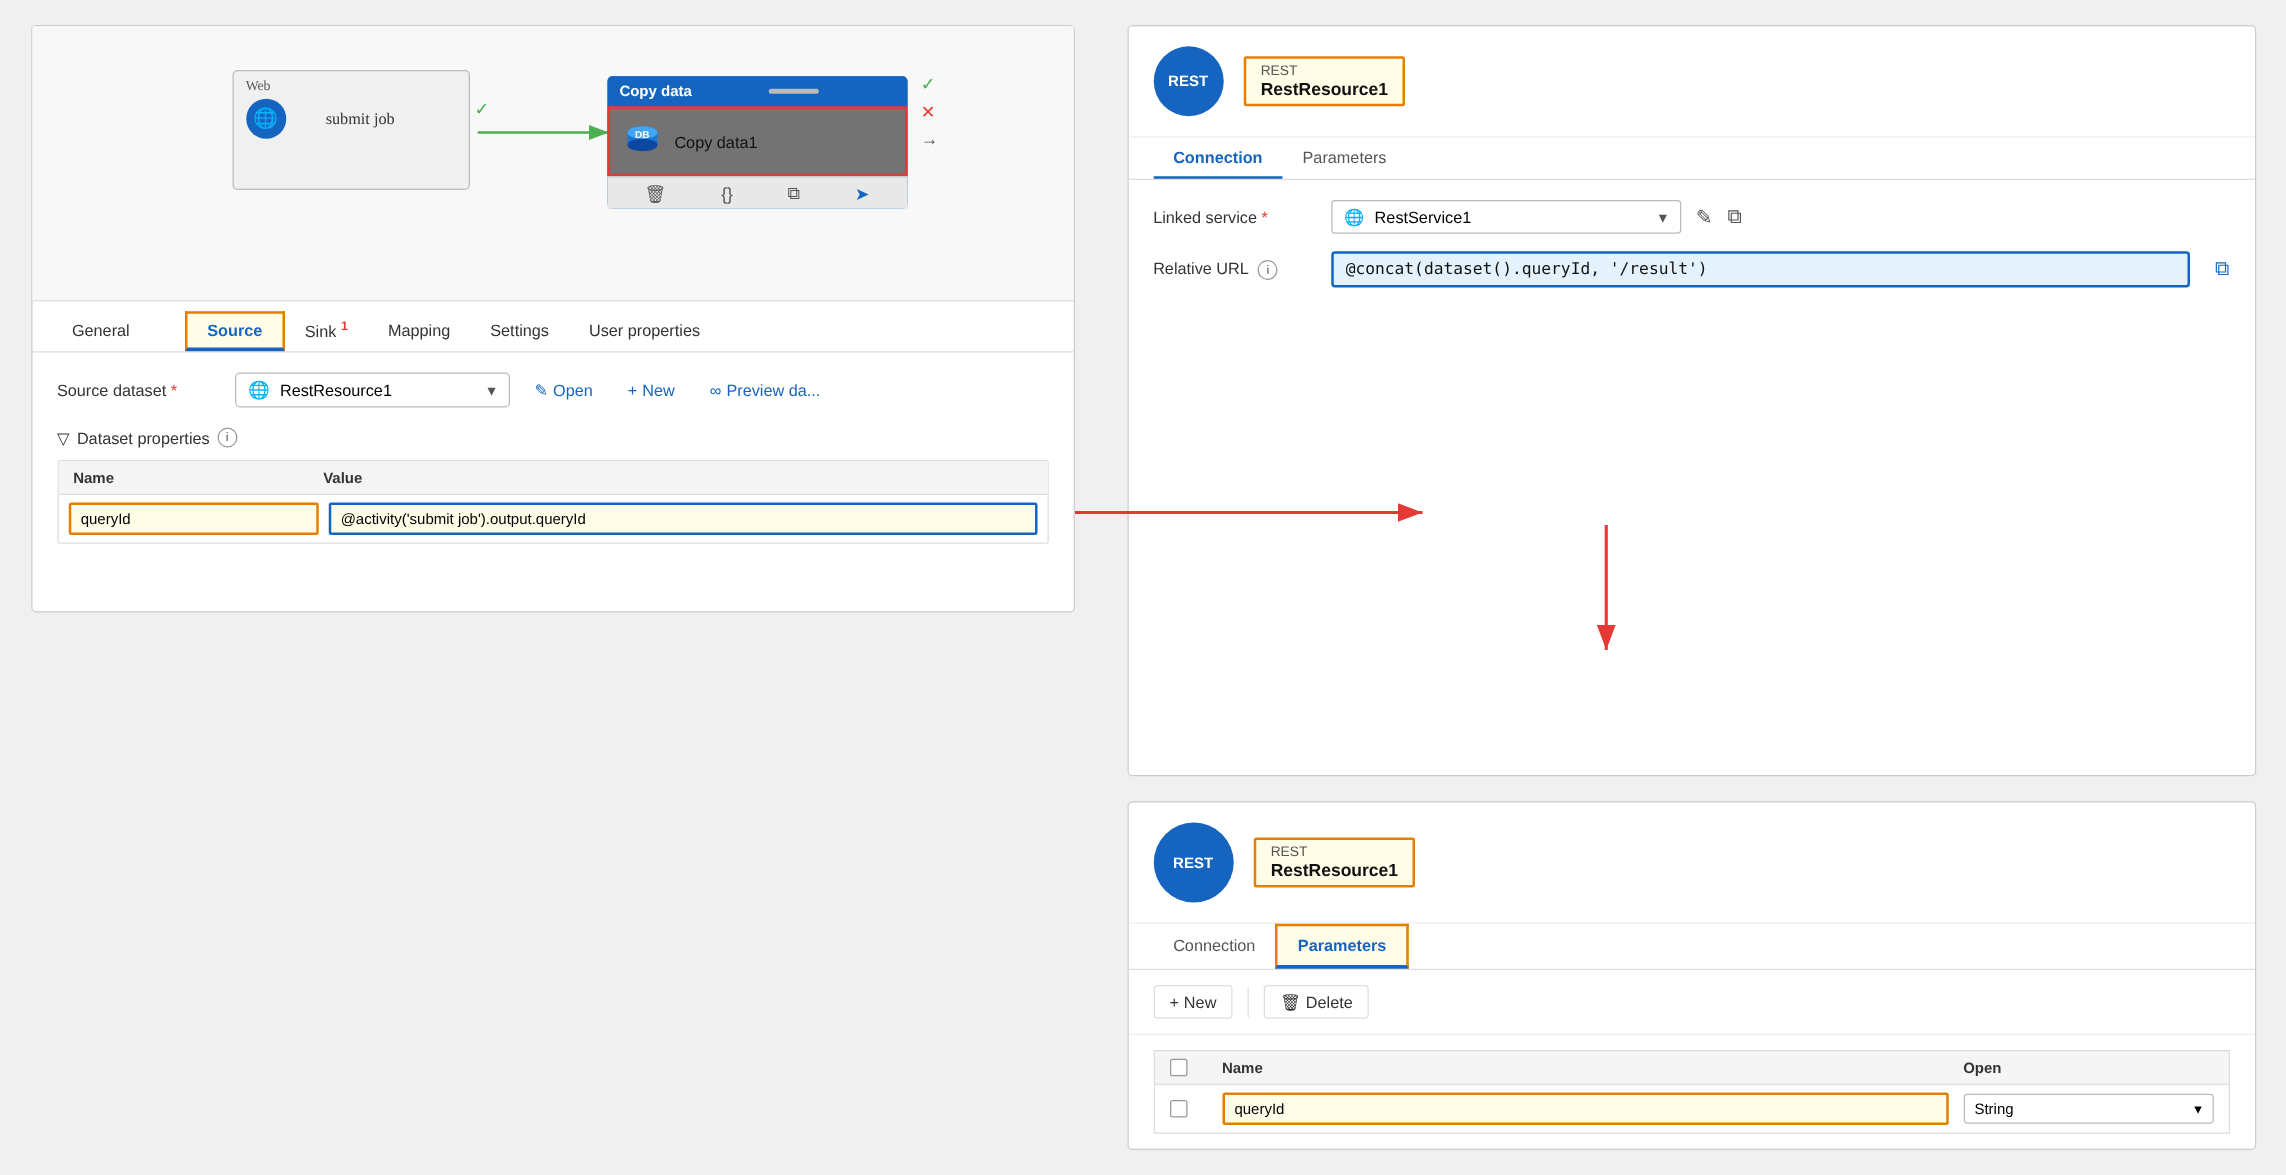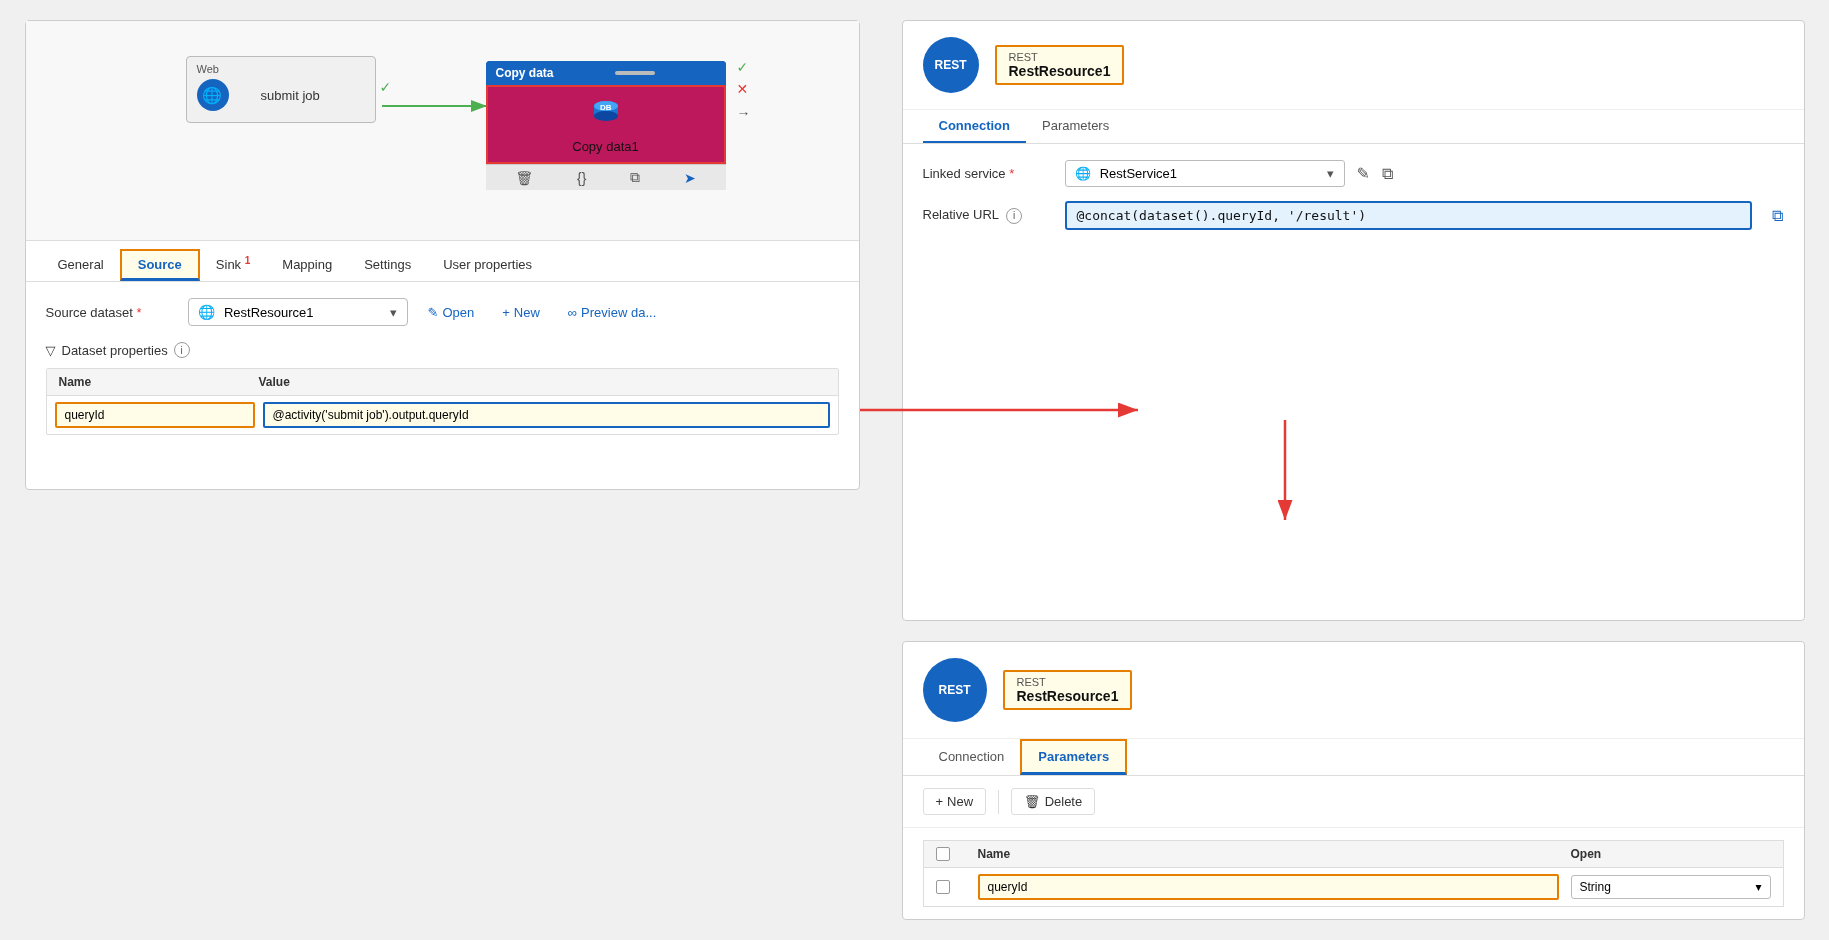--- a/index.html
+++ b/index.html
@@ -42,27 +42,28 @@
       position: relative;
       overflow: hidden;
     }
 
     
     .web-activity {
       position: absolute;
       top: 35px;
       left: 160px;
       width: 190px;
-      height: 67px;
+      height: 96px;
       background: #f0f0f0;
       border: 1px solid #bbb;
       border-radius: 4px;
       display: flex;
       flex-direction: column;
       padding: 6px 10px;
+      font-family: Liberation Serif, serif;
     }
     .web-activity-label {
       font-size: 11px;
       color: #555;
       margin-bottom: 4px;
     }
     .web-activity-inner {
       display: flex;
       align-items: center;
       gap: 8px;
@@ -93,27 +94,26 @@
       background: #1565c0;
       padding: 5px 10px;
       font-size: 12px;
       font-weight: 600;
       border-radius: 4px 4px 0 0;
       display: flex;
       justify-content: space-between;
       align-items: center;
     }
     .copy-activity-body {
-      background: #be185d;
+      background: #737373;
       padding: 8px;
       display: flex;
       align-items: center;
       gap: 8px;
       border: 2px solid #e53935;
-      flex-direction: column;
     }
     .copy-icon {
       width: 36px;
       height: 36px;
       display: flex;
       align-items: center;
       justify-content: center;
     }
     .copy-activity-name {
       color: #111;
@@ -572,21 +572,21 @@
         <span style="color:#555;font-size:14px;">→</span>
       </div>
 
     </div>
 
     <div class="tabs-area">
       <div class="tabs-row">
         <div class="tab-item">
           <span>General</span>
         </div>
-        <div class="tab-item active" style="background:#fffde7;border:2px solid #e67e00;border-bottom:3px solid #1565c0;color:#1565c0;font-weight:600;">
+        <div class="tab-item active" style="background:#fffde7;border:2px solid #e67e00;border-bottom:3px solid #1565c0;color:#1565c0;font-weight:600;margin-left:28px;">
           <span>Source</span>
         </div>
         <div class="tab-item" style="position:relative;">
           <span>Sink</span>
           <sup style="color:#e53935;font-size:10px;font-weight:bold;">1</sup>
         </div>
         <div class="tab-item">
           <span>Mapping</span>
         </div>
         <div class="tab-item">

